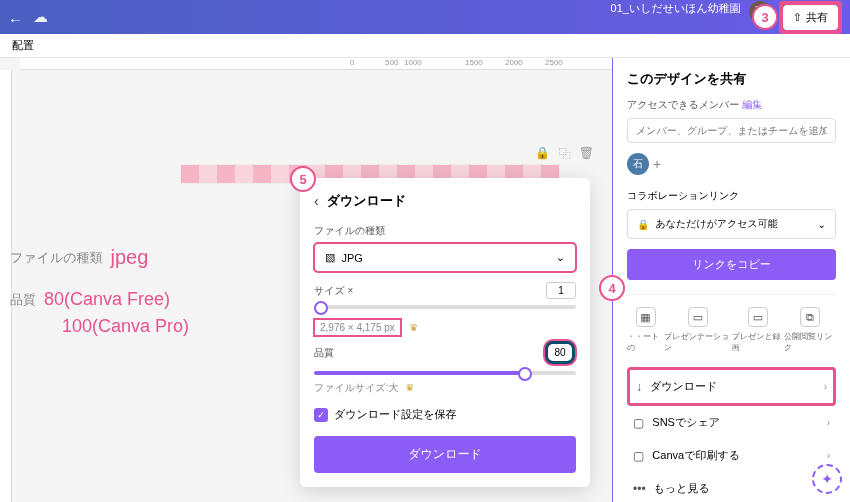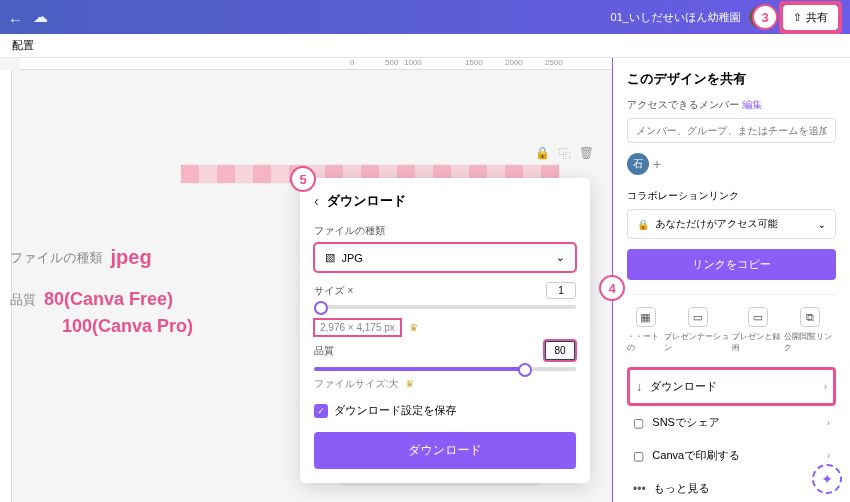--- a/index.html
+++ b/index.html
@@ -1,20 +1,20 @@
 <!DOCTYPE html>
 <html><head>
 <meta charset="utf-8">
 <style>
 *{box-sizing:border-box;margin:0;padding:0;font-family:-apple-system,BlinkMacSystemFont,"Segoe UI",sans-serif}
 body{width:850px;height:502px;background:#f5f5f5;position:relative;overflow:hidden}
 .topbar{height:34px;background:linear-gradient(90deg,#4a5fc1,#6b5ce7);display:flex;align-items:center;padding:0 8px;color:#fff}
 .topbar-left{display:flex;gap:10px;align-items:center}
 .topbar-icon{color:#fff;opacity:.9;font-size:15px}
-.topbar-right{margin-left:auto;display:flex;align-items:center;gap:8px}
+.topbar-right{margin-left:auto;display:flex;gap:8px}
 .doc-title{font-size:11px;color:#fff}
 .avatar{width:22px;height:22px;border-radius:50%;background:#6d5a4a;color:#fff;font-size:11px;display:flex;align-items:center;justify-content:center}
 .share-btn{background:#fff;border:none;border-radius:4px;padding:5px 10px;font-size:11px;display:flex;align-items:center;gap:4px;cursor:pointer}
 .share-wrap{border:4px solid #e8528f;border-radius:4px}
 .badge3{position:absolute;top:4px;right:72px;width:26px;height:26px;border:2px solid #e8528f;border-radius:50%;display:flex;align-items:center;justify-content:center;color:#e8528f;font-weight:bold;font-size:13px;background:#fff;z-index:10}
 .tabbar{height:24px;background:#fff;border-bottom:1px solid #e5e5e5;display:flex;align-items:center;padding:0 12px;font-size:11px}
 .main{display:flex;height:444px}
 .canvas-area{flex:1;position:relative;background:#f5f5f5}
 .ruler-h{position:absolute;top:0;left:20px;right:0;height:12px;background:#fff;border-bottom:1px solid #ddd;display:flex;font-size:8px;color:#999}
 .ruler-v{position:absolute;top:12px;left:0;bottom:0;width:12px;background:#fff;border-right:1px solid #ddd}
@@ -28,33 +28,33 @@
 .dp-title{font-size:13px;font-weight:600}
 .dp-label{font-size:10px;color:#555;margin-bottom:5px}
 .dp-select{border:1px solid #ccc;border-radius:4px;padding:7px 10px;display:flex;align-items:center;justify-content:space-between;font-size:11px;margin-bottom:10px;cursor:pointer}
 .hl-pink{outline:2px solid #e8528f;outline-offset:-1px}
 .dp-size-row{display:flex;align-items:center;justify-content:space-between;margin-bottom:6px}
 .dp-size-input{width:30px;border:1px solid #ccc;border-radius:3px;padding:2px 4px;font-size:10px;text-align:center}
 .dp-slider{width:100%;height:4px;background:#ddd;border-radius:2px;position:relative;margin-bottom:8px}
 .dp-slider::before{content:"";position:absolute;left:0;top:-4px;width:10px;height:10px;background:#fff;border:2px solid #8b5cf6;border-radius:50%}
 .dp-dim{font-size:10px;color:#888;padding:3px 6px;display:inline-block;margin-bottom:4px}
 .dp-q-row{display:flex;align-items:center;justify-content:space-between;margin-bottom:6px}
-.dp-q-input{width:32px;border:2px solid #0c4a6e;border-radius:3px;padding:3px 5px;font-size:10px;text-align:center}
+.dp-q-input{width:32px;border:4px solid #0c4a6e;border-radius:9px;padding:3px 5px;font-size:10px;text-align:center}
 .dp-slider2{width:100%;height:4px;background:linear-gradient(90deg,#8b5cf6 80%,#ddd 80%);border-radius:2px;position:relative;margin-bottom:6px}
 .dp-slider2::before{content:"";position:absolute;left:80%;top:-4px;width:10px;height:10px;background:#fff;border:2px solid #8b5cf6;border-radius:50%;margin-left:-6px}
 .dp-fs{font-size:10px;color:#888;margin-bottom:12px}
 .dp-check{display:flex;align-items:center;gap:6px;font-size:11px;margin-bottom:14px}
 .dp-checkbox{width:14px;height:14px;background:#8b5cf6;border-radius:3px;display:flex;align-items:center;justify-content:center;color:#fff;font-size:9px}
 .dp-btn{width:100%;background:#8b5cf6;color:#fff;border:none;border-radius:4px;padding:10px;font-size:12px;font-weight:500;cursor:pointer}
 .badge5{position:absolute;top:108px;left:290px;width:26px;height:26px;border:2px solid #e8528f;border-radius:50%;display:flex;align-items:center;justify-content:center;color:#e8528f;font-weight:bold;font-size:13px;background:#fff;z-index:10}
 .add-page{position:absolute;bottom:16px;left:340px;width:200px;background:#e8e8e8;border:none;padding:8px;font-size:11px;color:#555;border-radius:4px;cursor:pointer}
 .annotations{position:absolute;left:10px;top:188px;z-index:3}
 .ann-row{display:flex;align-items:center;gap:8px;margin-bottom:20px}
 .ann-label{font-size:13px;color:#888;font-weight:500}
-.ann-val{font-size:18px;color:#e8528f;font-weight:700}
+.ann-val{font-size:18px;color:#e8528f;font-weight:400}
 .ann-val-lg{font-size:20px}
 .crown{color:#d4a53a;font-size:10px;margin-left:4px}
 .share-panel{width:238px;background:#fff;border-left:1px solid #8b5cf6;padding:12px 14px;overflow-y:auto}
 .sp-title{font-size:13px;font-weight:600;margin-bottom:10px}
 .sp-sub{font-size:10px;color:#555;margin-bottom:6px}
 .sp-edit{color:#8b5cf6;font-size:10px}
 .sp-input{width:100%;border:1px solid #ddd;border-radius:4px;padding:6px 8px;font-size:10px;margin-bottom:10px}
 .sp-avatars{display:flex;gap:4px;align-items:center;margin-bottom:14px}
 .sp-av{width:22px;height:22px;border-radius:50%;background:#4a7ba8;color:#fff;font-size:10px;display:flex;align-items:center;justify-content:center}
 .sp-plus{color:#888;font-size:14px}

